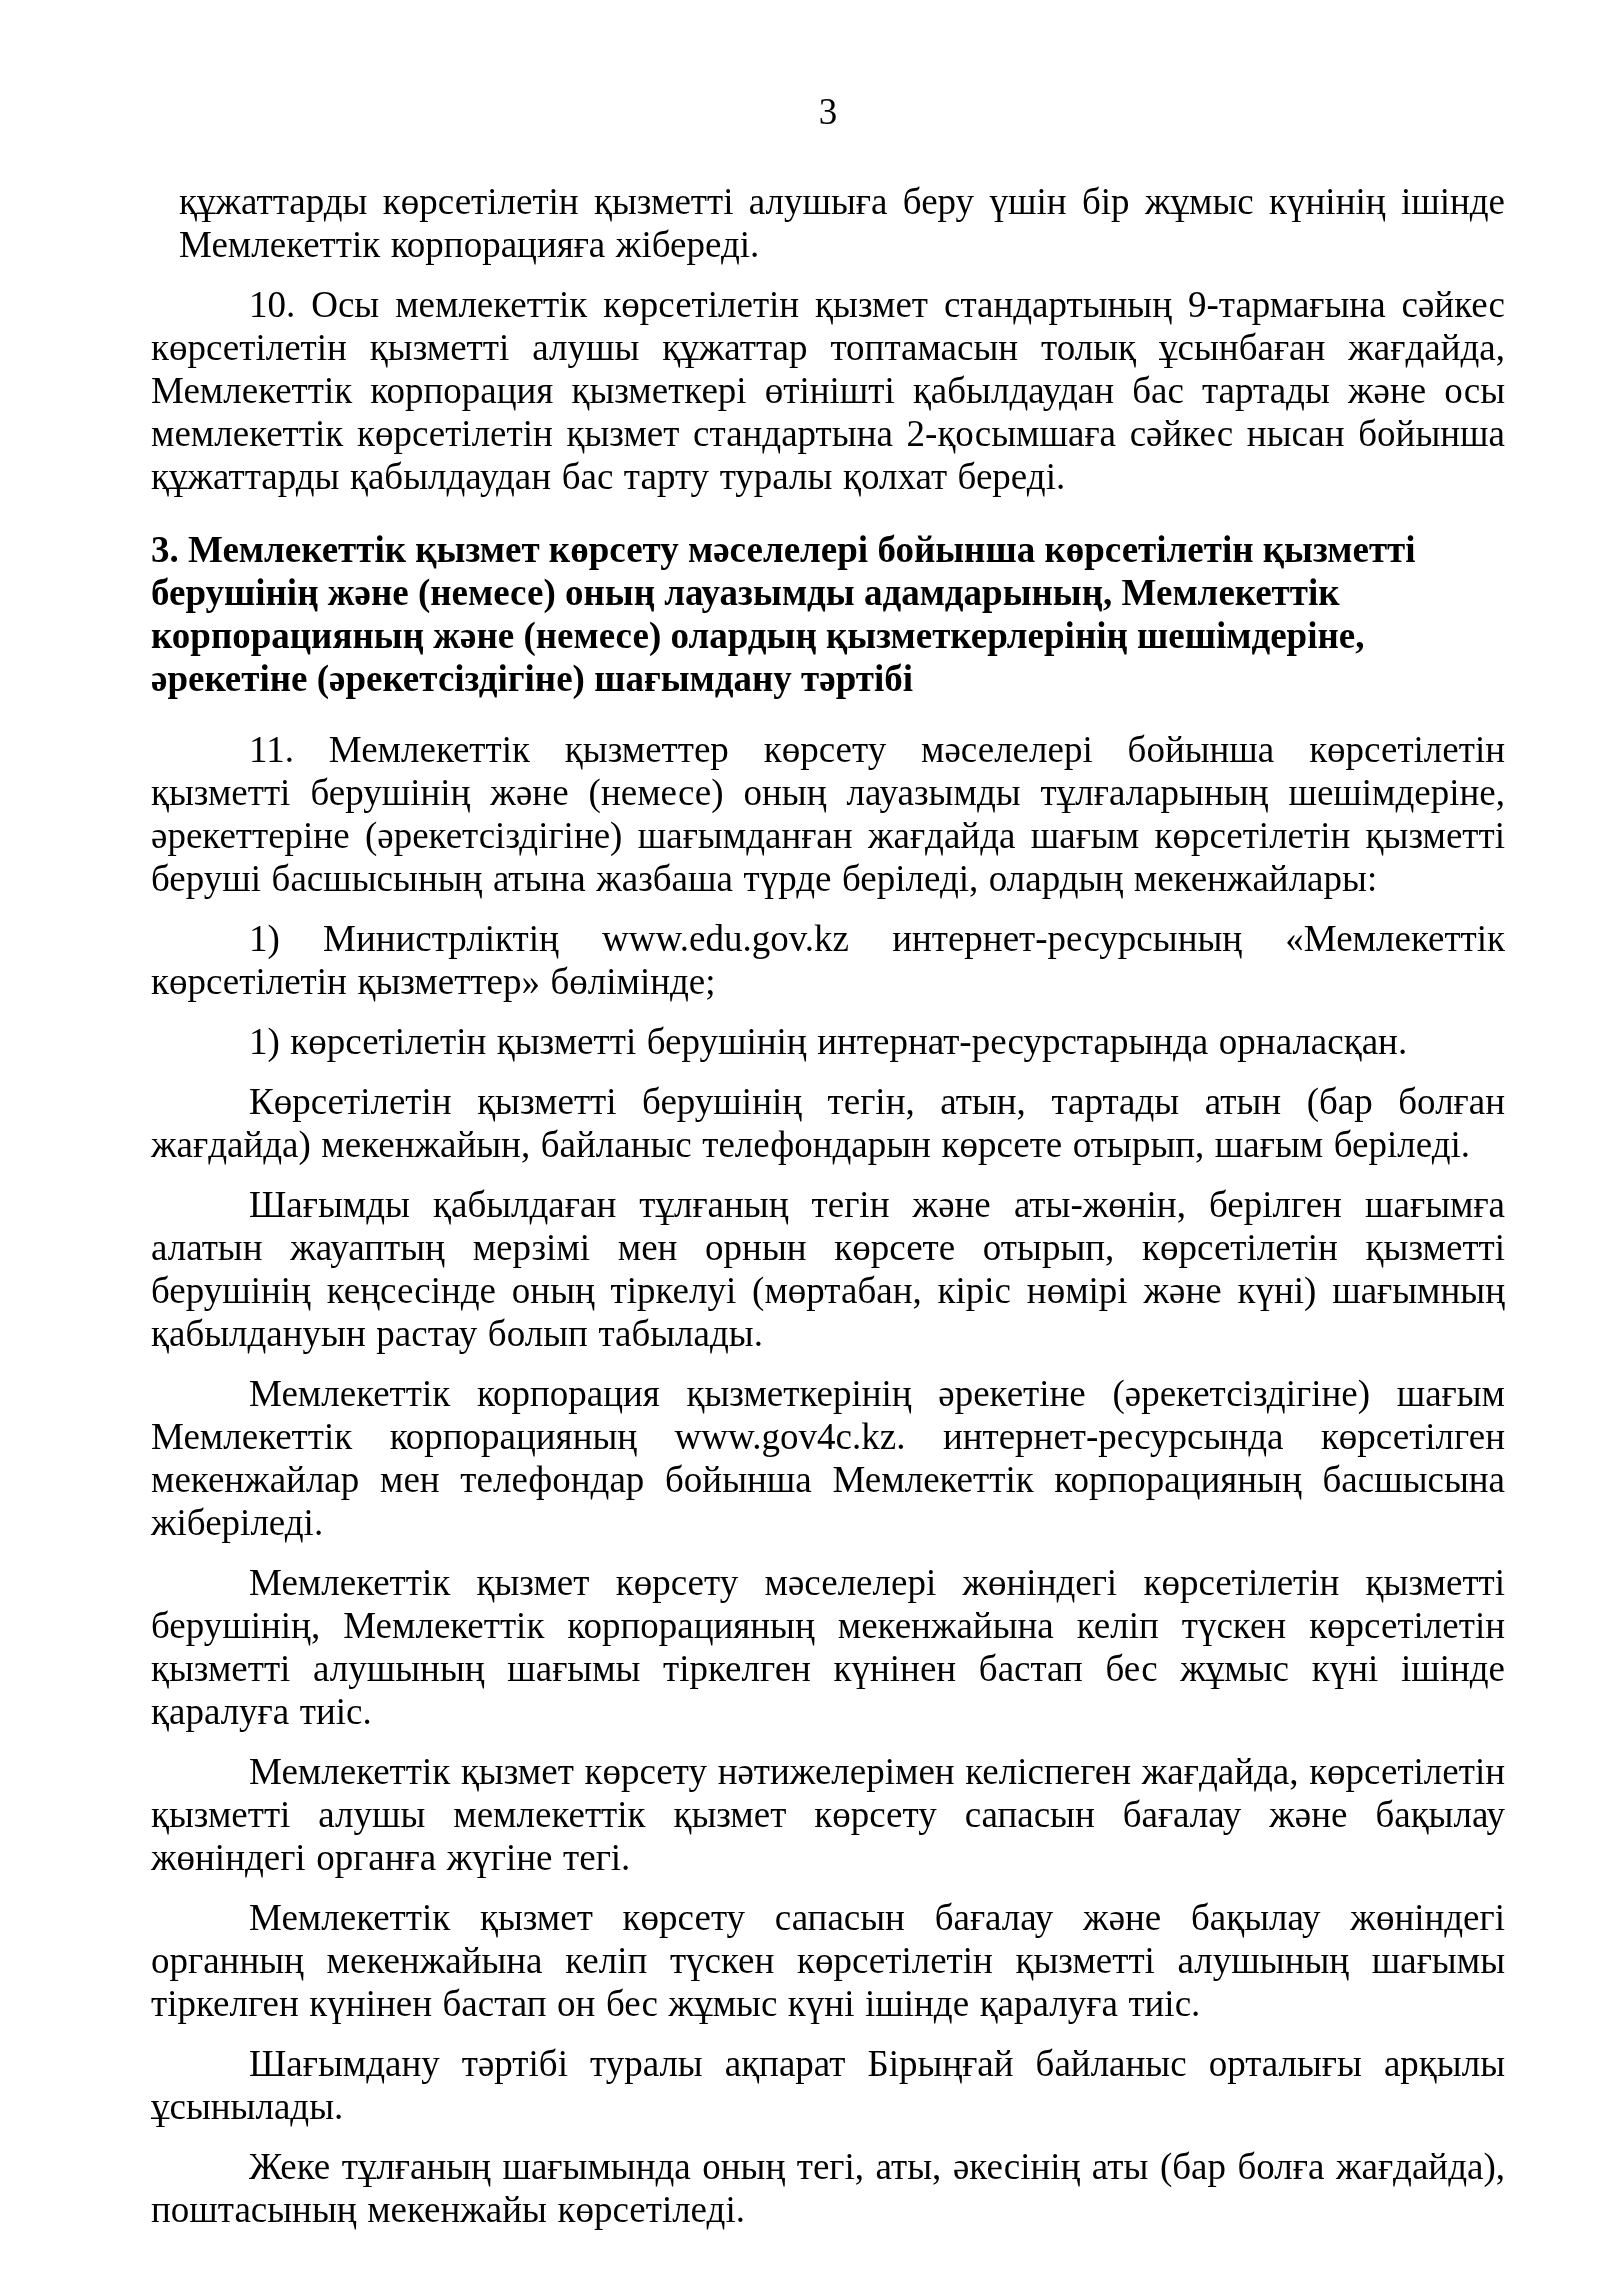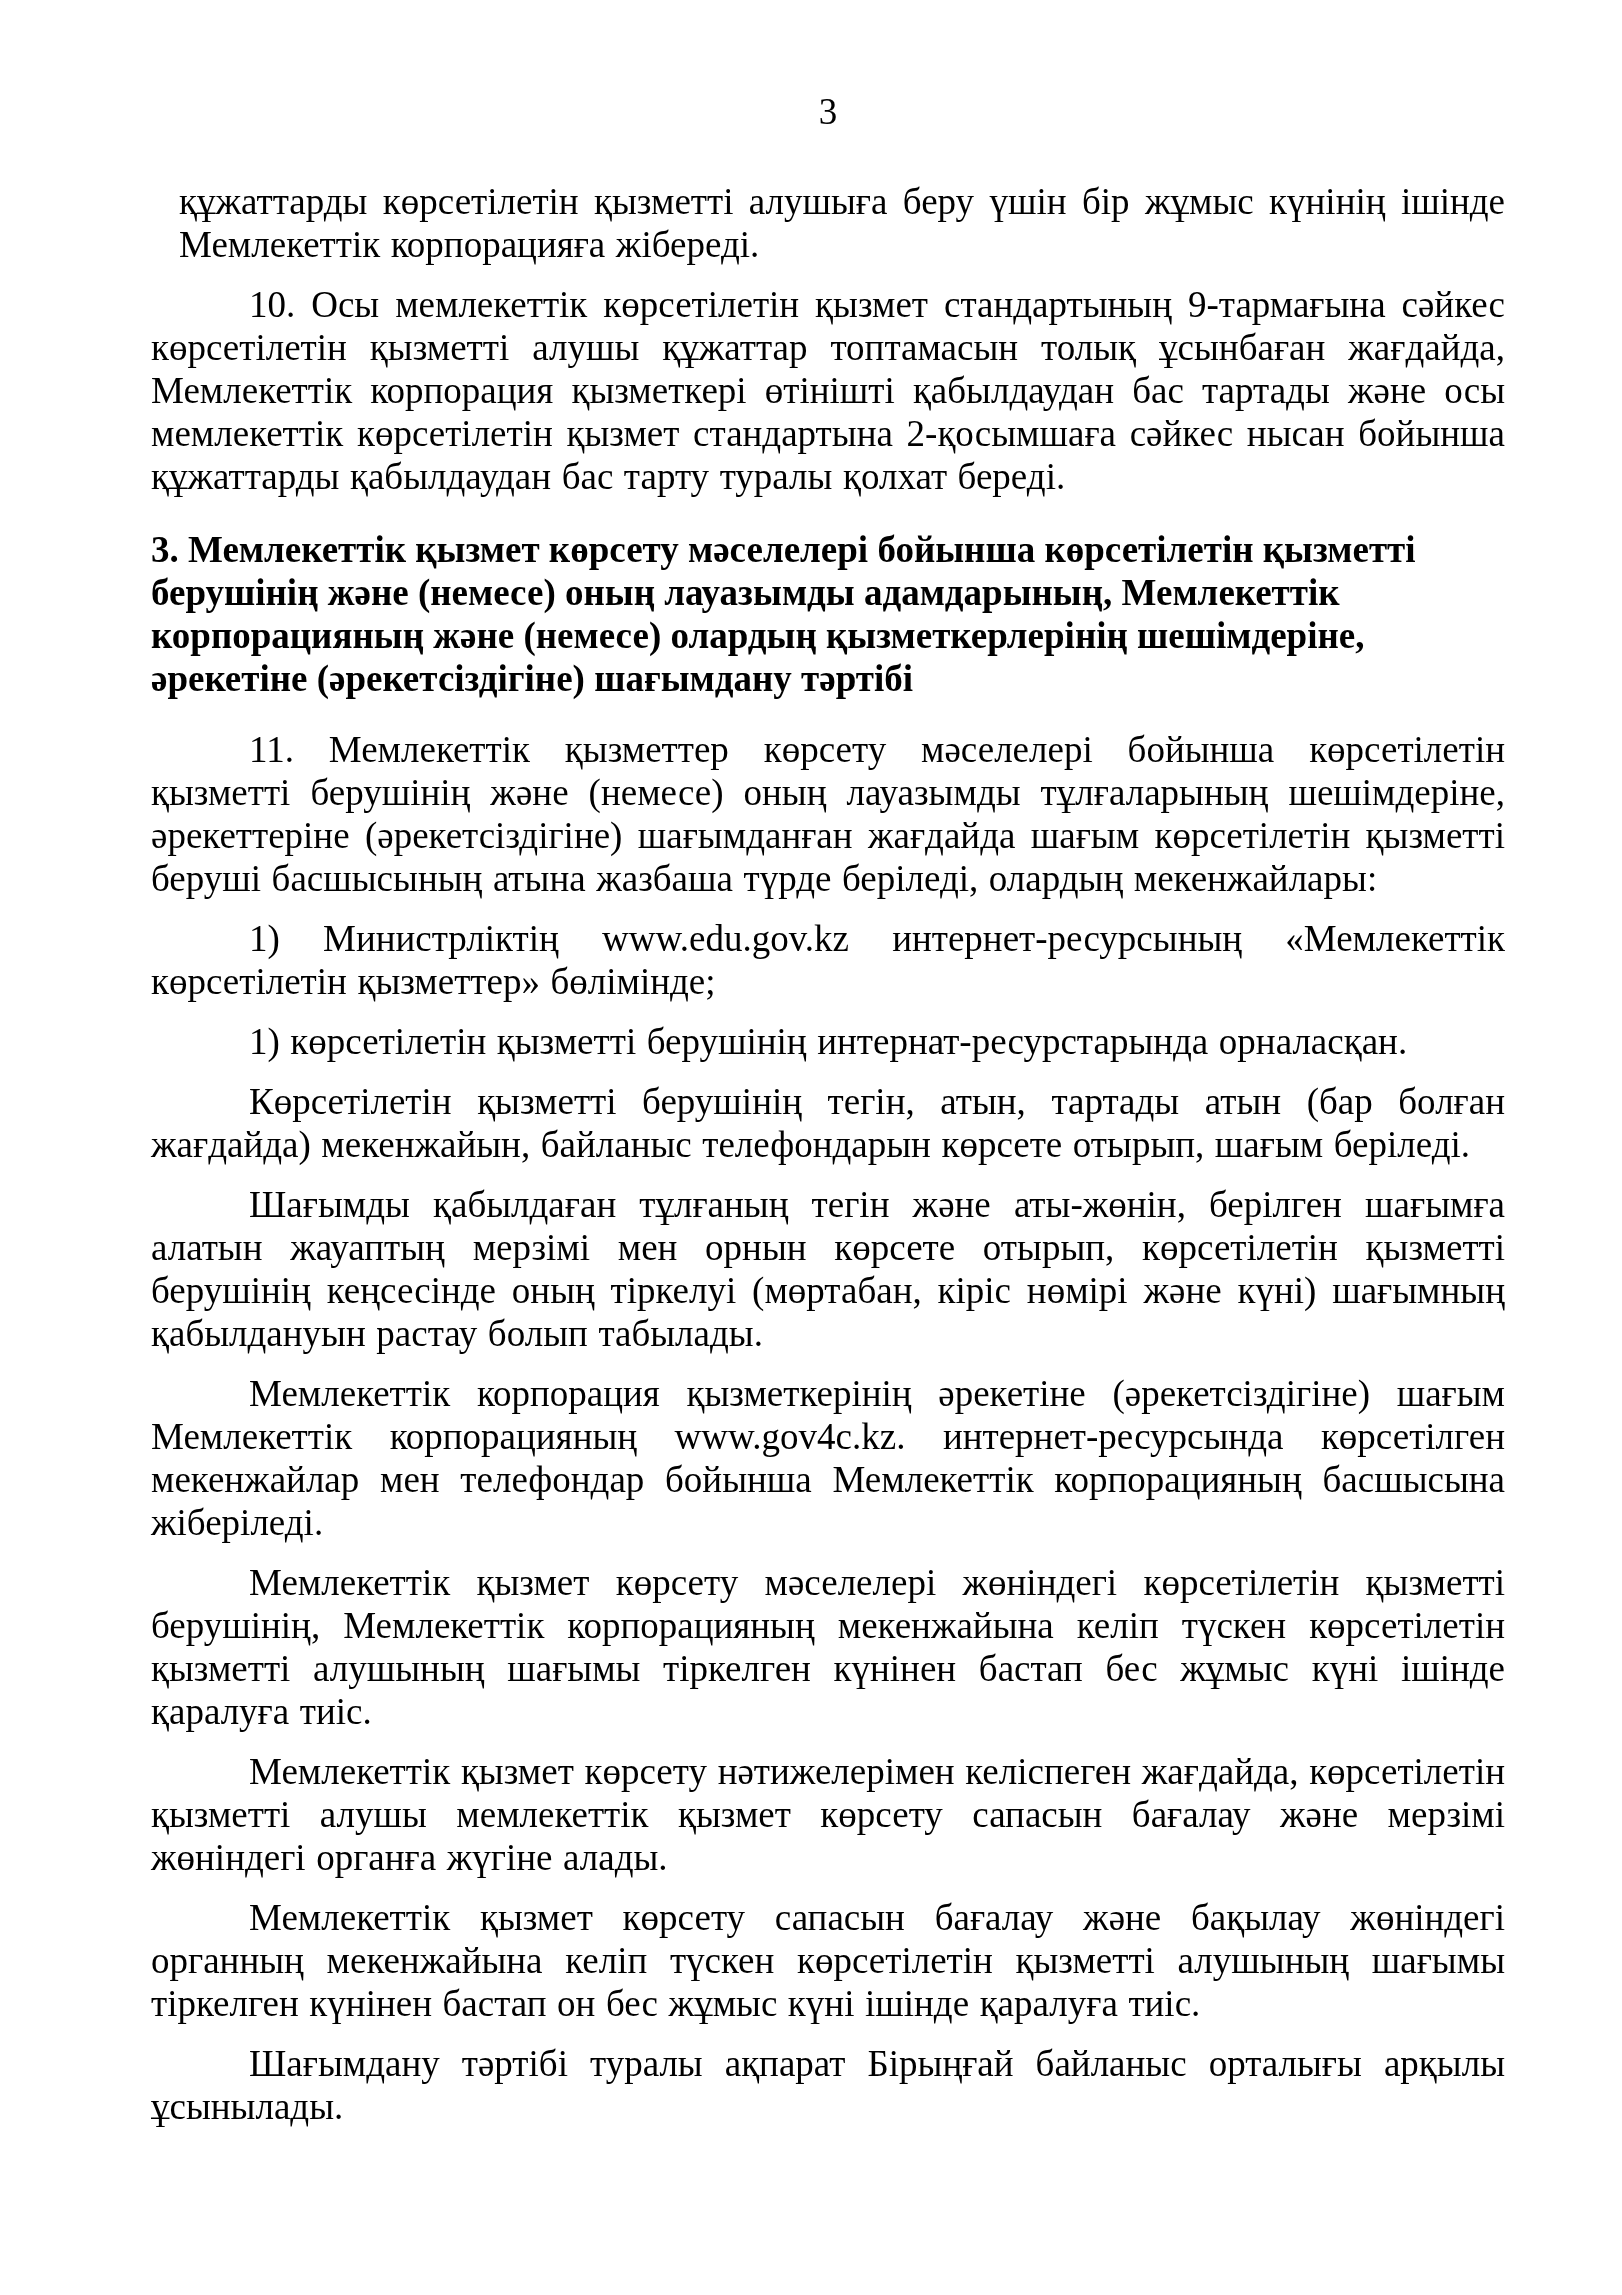--- a/index.html
+++ b/index.html
@@ -66,21 +66,22 @@
   <p class="para">1) көрсетілетін қызметті берушінің интернат-ресурстарында орналасқан.</p>
 
   <p class="para">Көрсетілетін қызметті берушінің тегін, атын, тартады атын (бар болған жағдайда) мекенжайын, байланыс телефондарын көрсете отырып, шағым беріледі.</p>
 
   <p class="para">Шағымды қабылдаған тұлғаның тегін және аты-жөнін, берілген шағымға алатын жауаптың мерзімі мен орнын көрсете отырып, көрсетілетін қызметті берушінің кеңсесінде оның тіркелуі (мөртабан, кіріс нөмірі және күні) шағымның қабылдануын растау болып табылады.</p>
 
   <p class="para">Мемлекеттік корпорация қызметкерінің әрекетіне (әрекетсіздігіне) шағым Мемлекеттік корпорацияның www.gov4c.kz. интернет-ресурсында көрсетілген мекенжайлар мен телефондар бойынша Мемлекеттік корпорацияның басшысына жіберіледі.</p>
 
   <p class="para">Мемлекеттік қызмет көрсету мәселелері жөніндегі көрсетілетін қызметті берушінің, Мемлекеттік корпорацияның мекенжайына келіп түскен көрсетілетін қызметті алушының шағымы тіркелген күнінен бастап бес жұмыс күні ішінде қаралуға тиіс.</p>
 
-  <p class="para">Мемлекеттік қызмет көрсету нәтижелерімен келіспеген жағдайда, көрсетілетін қызметті алушы мемлекеттік қызмет көрсету сапасын бағалау және мерзімі жөніндегі органға жүгіне алады.</p>
+  <p class="para">Мемлекеттік қызмет көрсету нәтижелерімен келіспеген жағдайда, көрсетілетін қызметті алушы мемлекеттік қызмет көрсету сапасын бағалау және бақылау жөніндегі органға жүгіне тегі.</p>
 
   <p class="para">Мемлекеттік қызмет көрсету сапасын бағалау және бақылау жөніндегі органның мекенжайына келіп түскен көрсетілетін қызметті алушының шағымы тіркелген күнінен бастап он бес жұмыс күні ішінде қаралуға тиіс.</p>
 
   <p class="para">Шағымдану тәртібі туралы ақпарат Бірыңғай байланыс орталығы арқылы ұсынылады.</p>
 
+  <p class="para">Жеке тұлғаның шағымында оның тегі, аты, әкесінің аты (бар болға жағдайда), поштасының мекенжайы көрсетіледі.</p>
 
 </div>
 
 
 </body></html>

